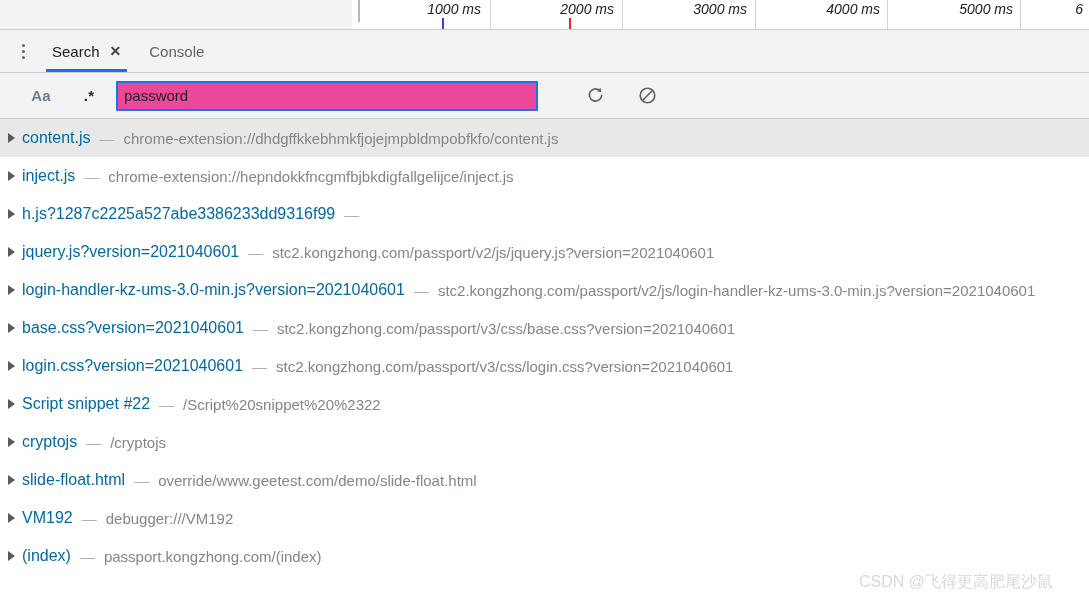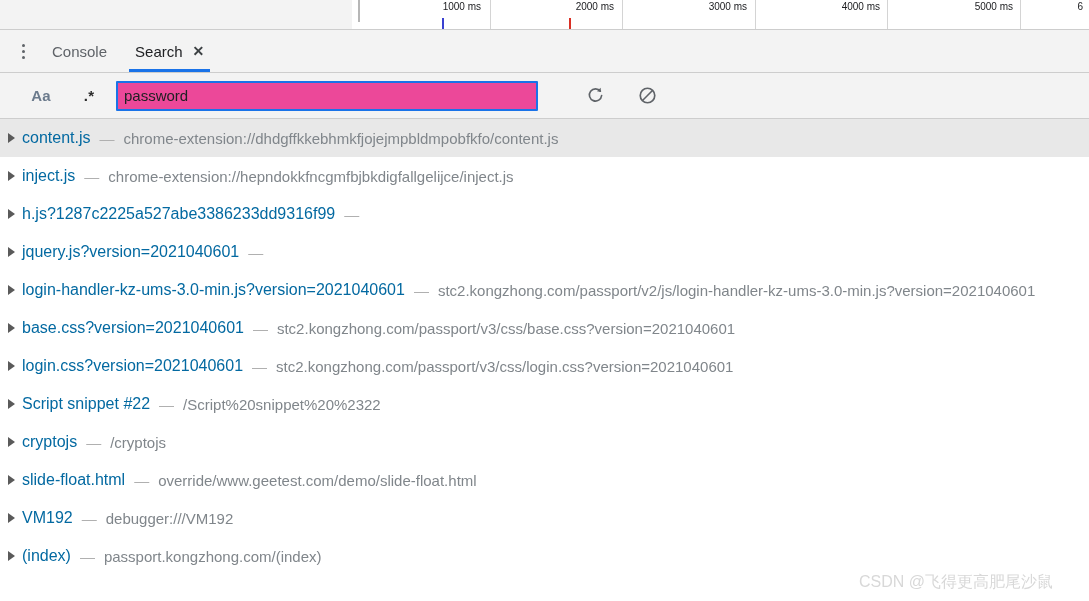--- a/index.html
+++ b/index.html
@@ -39,25 +39,26 @@
     border-left: 1px solid #d4d4d4;
     height: 29px;
   }
   .timeline-divider.heavy {
     border-left: 2px solid #b6b6b6;
     height: 22px;
   }
   .tick-label {
     position: absolute;
     top: 1px;
-    font-size: 10px;
+    font-size: 14px;
     color: #202124;
     font-family: "Liberation Sans", sans-serif;
     white-space: nowrap;
     text-align: right;
+    font-style: italic;
   }
   .event-marker {
     position: absolute;
     width: 2px;
     height: 11px;
     bottom: 0;
   }
 
   
   .tabbar {
@@ -243,26 +244,26 @@
       <div class="event-marker" style="left: 569px; background: rgb(217, 48, 37);"></div>
     </div>
 </div>
 
 <div class="tabbar">
   <div class="kebab">
     <span></span>
       <span></span>
       <span></span>
   </div>
-  <div class="tab">
-    <span>Console</span>
-  </div>
   <div class="tab active">
     <span>Search</span>
     <span class="tab-close">✕</span>
+  </div>
+  <div class="tab">
+    <span>Console</span>
   </div>
 </div>
 
 <div class="searchbar">
   <div class="tool-btn">
     <span class="tool-text">Aa</span>
   </div>
   <div class="tool-btn" style="margin-left:14px;">
     <span class="tool-text dark">.*</span>
   </div>
@@ -297,20 +298,21 @@
     </div>
     <div class="result-row">
       <div class="tri"></div>
       <span class="res-name">h.js?1287c2225a527abe3386233dd9316f99</span>
       <span class="res-dash">—</span>
     </div>
     <div class="result-row">
       <div class="tri"></div>
       <span class="res-name">jquery.js?version=2021040601</span>
       <span class="res-dash">—</span>
+      <span class="res-url">stc2.kongzhong.com/passport/v2/js/jquery.js?version=2021040601</span>
     </div>
     <div class="result-row">
       <div class="tri"></div>
       <span class="res-name">login-handler-kz-ums-3.0-min.js?version=2021040601</span>
       <span class="res-dash">—</span>
       <span class="res-url">stc2.kongzhong.com/passport/v2/js/login-handler-kz-ums-3.0-min.js?version=2021040601</span>
     </div>
     <div class="result-row">
       <div class="tri"></div>
       <span class="res-name">base.css?version=2021040601</span>

